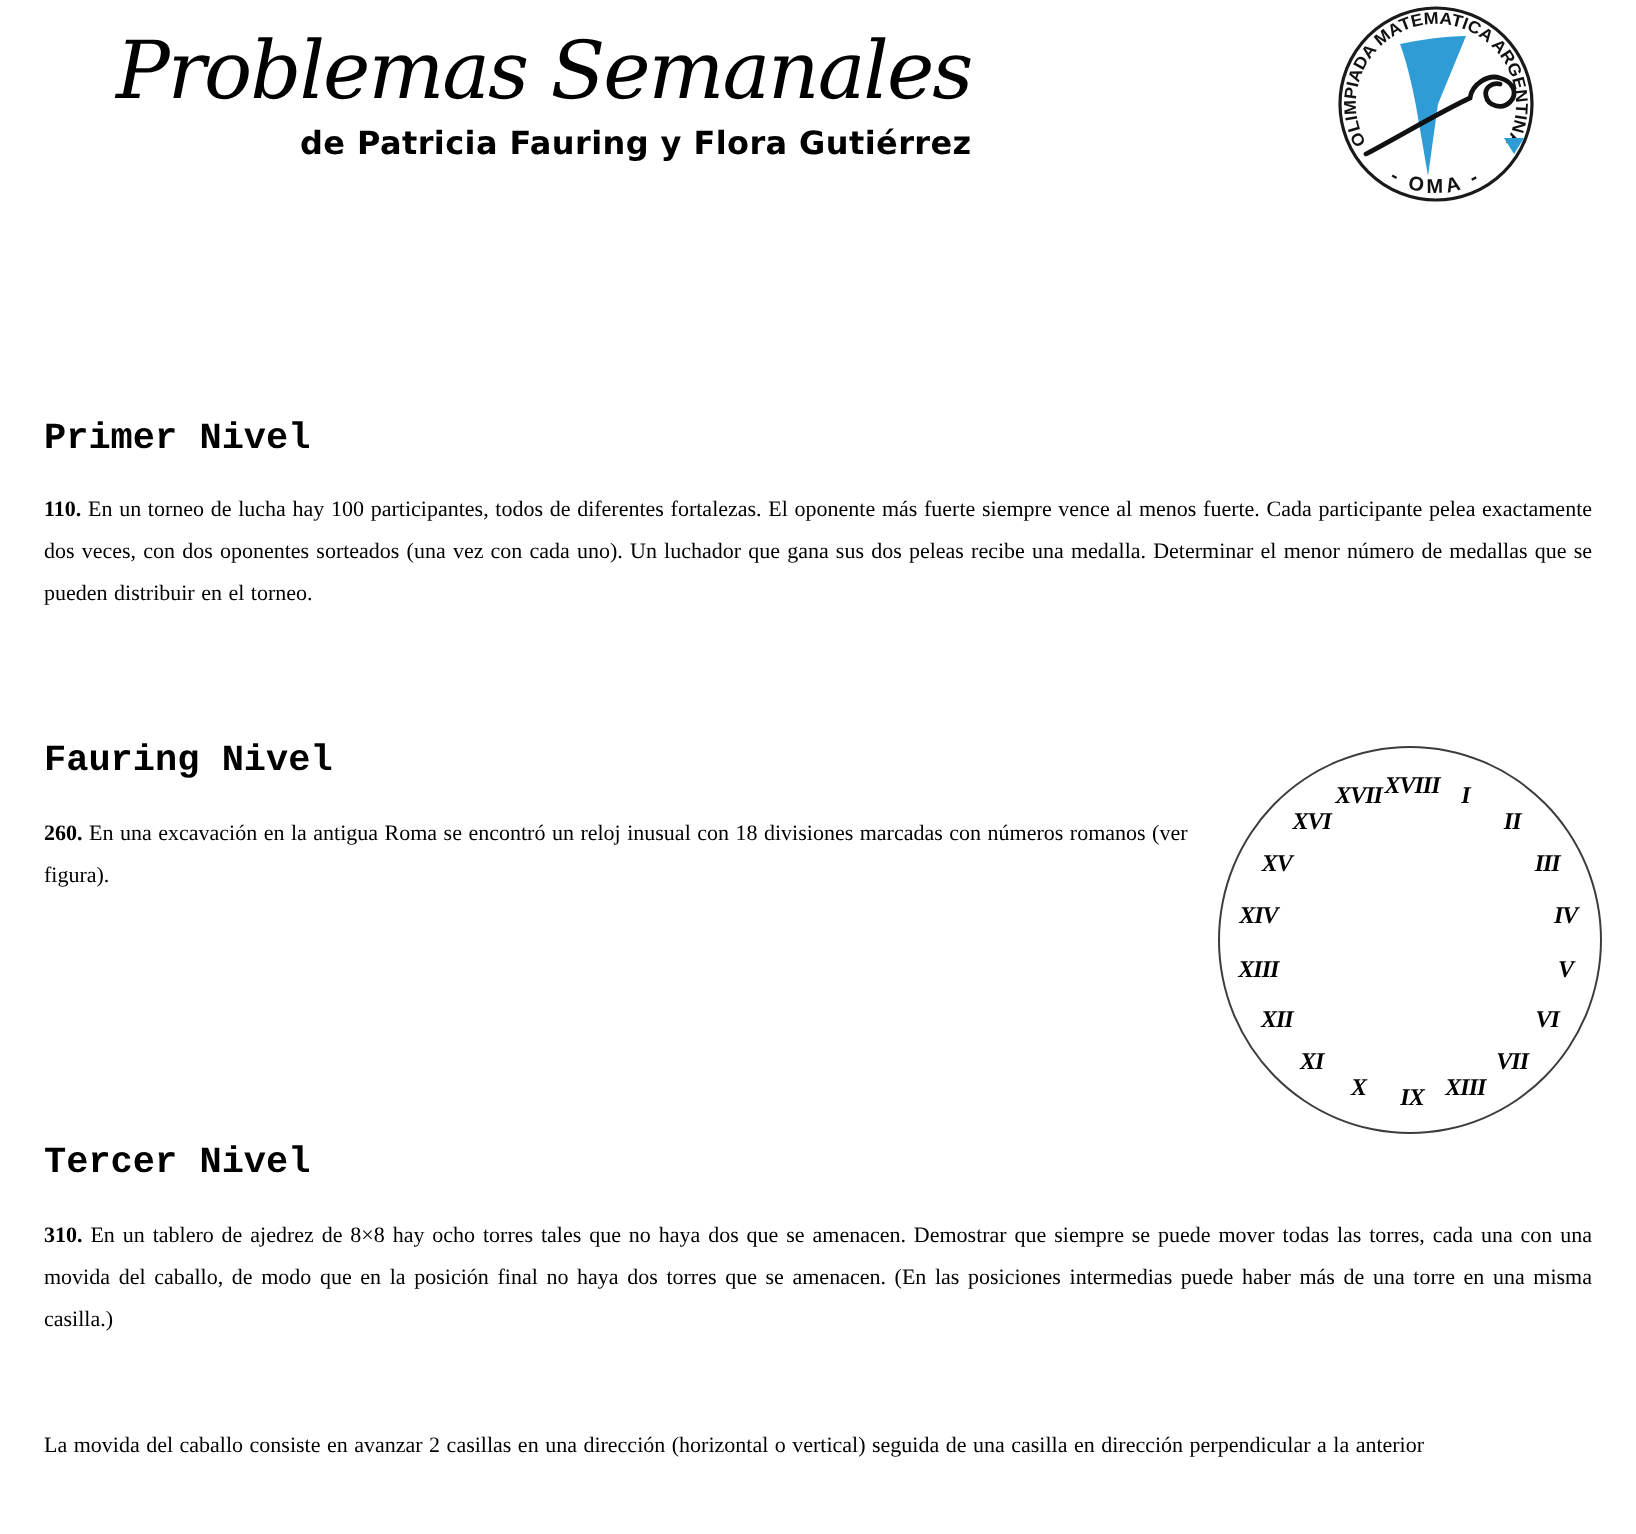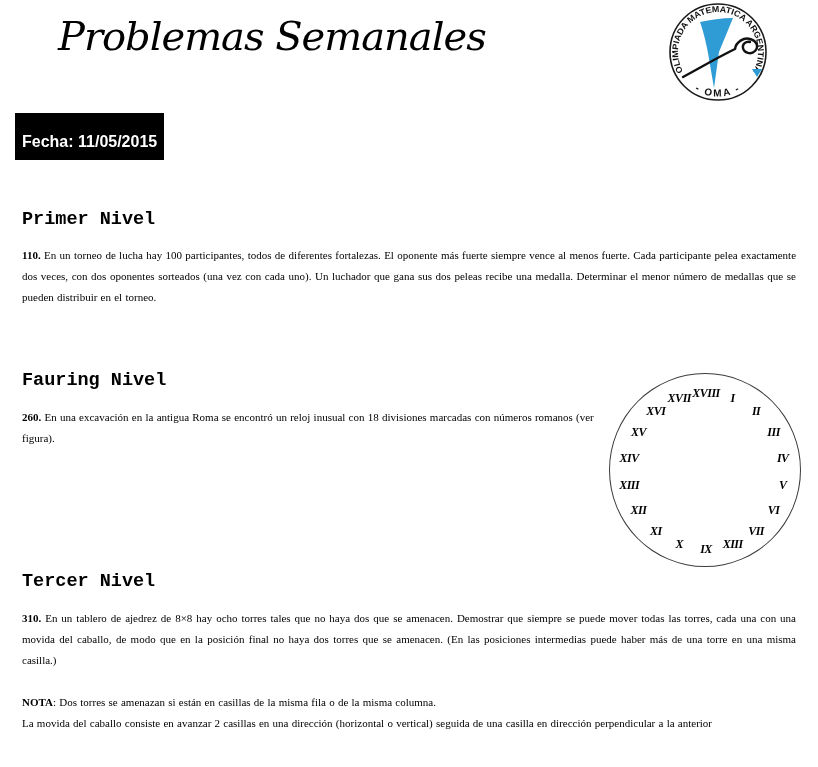--- a/index.html
+++ b/index.html
@@ -61,35 +61,33 @@
     font-weight:bold; font-style:italic; font-size:12px;
     white-space:nowrap; letter-spacing:-0.5px;
   }
 </style>
 </head>
 <body>
 
 <div class="page">
 
   <h1 class="title">Problemas Semanales</h1>
+  <div class="subtitle">de Patricia Fauring y Flora Gutiérrez</div>
 
   <svg class="logo" width="120" height="112" viewBox="0 0 120 112">
     <circle cx="60" cy="54" r="48" fill="none" stroke="#1a1a1a" stroke-width="1.6"></circle>
     <path id="arcTop" d="M 27.2 76.9 A 40 40 0 1 1 92.8 76.9" fill="none"></path>
     <path id="arcBottom" d="M 25.9 82.6 A 44.5 44.5 0 0 0 94.1 82.6" fill="none"></path>
     <text class="ring-text"><textPath href="#arcTop" startOffset="50%" text-anchor="middle" textLength="166" lengthAdjust="spacingAndGlyphs">OLIMPIADA MATEMATICA ARGENTINA</textPath></text>
     <text class="oma-text"><textPath href="#arcBottom" startOffset="50%" text-anchor="middle">- OMA -</textPath></text>
     <path d="M 42 24 C 52 22 64 20 75 20 L 61 54 L 56 90 L 50 55 C 48 44 45 32 42 24 Z" fill="#2f9cd6"></path>
     <path d="M 25 79 C 42 70 62 58 77 51 C 78 44 86 39 92 41 C 99 43 101 49 97 53 C 93 57 86 55 85 50 C 84 46 88 43 92 44" fill="none" stroke="#111" stroke-width="2.4" stroke-linecap="round"></path>
     <path d="M 94 71 L 104 71 L 99 79 Z" fill="#2f9cd6"></path>
   </svg>
 
-  <div class="date-banner">
-    <span>Fecha: 11/05/2015</span>
-  </div>
 
   <h2 class="heading" style="top:210px">Primer Nivel</h2>
 
   <p class="para justify" style="top:245px; width:774px"><b class="num">110.</b> <span>En un torneo de lucha hay 100 participantes, todos de diferentes fortalezas. El oponente más fuerte siempre vence al menos fuerte. Cada participante pelea exactamente dos veces, con dos oponentes sorteados (una vez con cada uno). Un luchador que gana sus dos peleas recibe una medalla. Determinar el menor número de medallas que se pueden distribuir en el torneo.</span></p>
 
   <h2 class="heading" style="top:371px">Fauring Nivel</h2>
 
   <p class="para" style="top:407px; width:604px"><b class="num">260.</b> <span>En una excavación en la antigua Roma se encontró un reloj inusual con 18 divisiones marcadas con números romanos (ver figura).</span></p>
 
 
@@ -111,17 +109,16 @@
     <span class="numeral" style="left:28.4px; top:58px">XV</span>
     <span class="numeral" style="left:45.9px; top:37.2px">XVI</span>
     <span class="numeral" style="left:69.3px; top:23.7px">XVII</span>
     <span class="numeral" style="left:96px; top:19px">XVIII</span>
   </div>
 
   <h2 class="heading" style="top:572px">Tercer Nivel</h2>
 
   <p class="para justify" style="top:608px; width:774px"><b class="num">310.</b> <span>En un tablero de ajedrez de 8×8  hay ocho torres tales que no haya dos que se amenacen. Demostrar que siempre se puede mover todas las torres, cada una con una movida del caballo, de modo que en la posición final no haya dos torres que se amenacen. (En las posiciones intermedias puede haber más de una torre en una misma casilla.)</span></p>
 
-  <p class="para" style="top:692px; width:774px"><b class="num">NOTA</b><span>: Dos torres se amenazan si están en casillas de la misma fila o de la misma columna.</span></p>
 
   <p class="para justify" style="top:713px; width:774px">La movida del caballo consiste en avanzar 2 casillas en una dirección (horizontal o vertical) seguida de una casilla en dirección perpendicular a la anterior</p>
 
 </div>
 
 </body></html>

